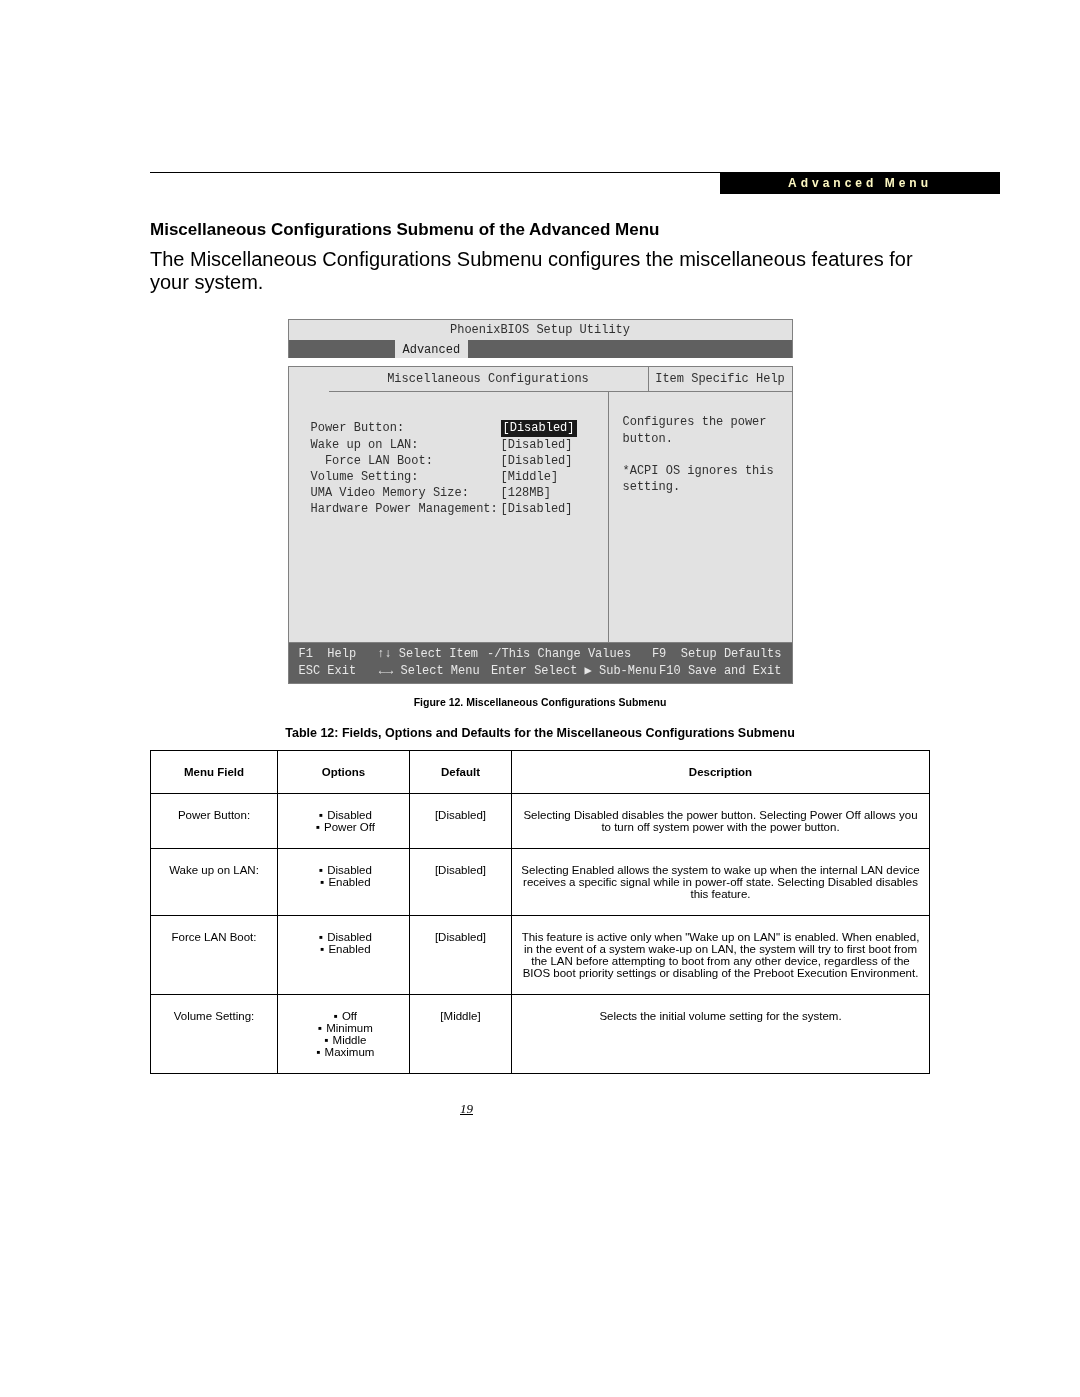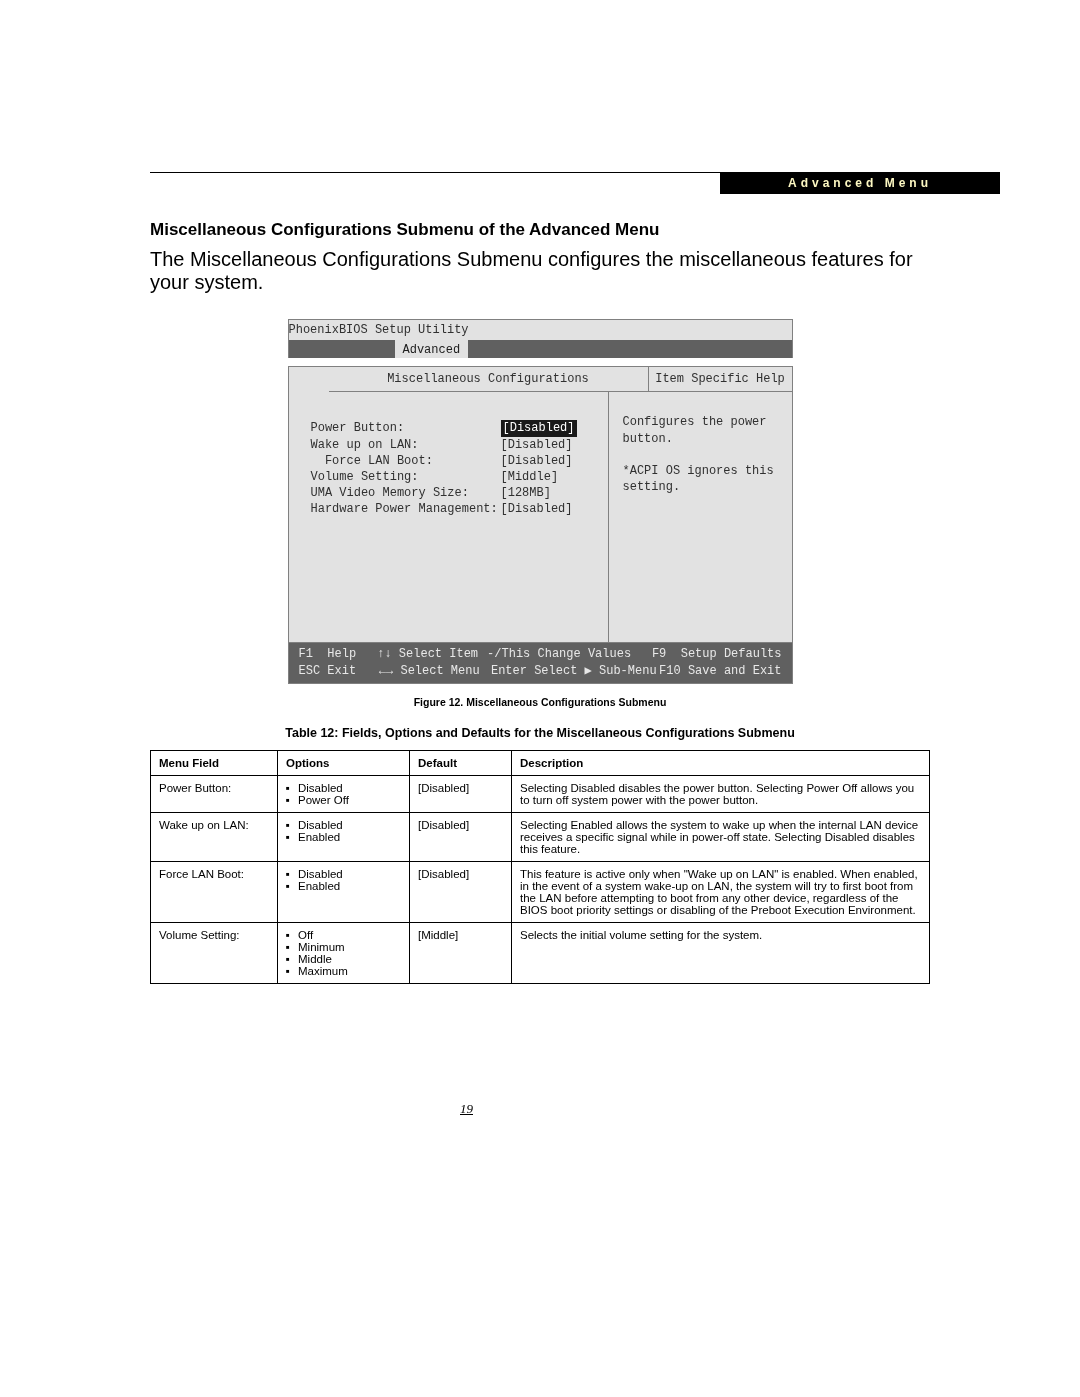--- a/index.html
+++ b/index.html
@@ -59,21 +59,21 @@
   .bios {
     font-family: "Courier New", Courier, monospace;
     font-size: 12px;
     line-height: 1.35;
     color: #303030;
   }
   .bios-outer {
     border: 0.5px solid #808080;
     border-bottom: none;
     background: #e2e2e2;
-    text-align: left;
+    text-align: center;
     padding: 2px 0;
   }
   .bios-tabs {
     border-left: 0.5px solid #808080;
     border-right: 0.5px solid #808080;
     background: #606060;
     color: #eee;
     height: 18px;
     padding-left: 26px;
   }
@@ -158,23 +158,23 @@
   }
   
   table.doc {
     width: 100%;
     border-collapse: collapse;
     font-family: Arial, Helvetica, sans-serif;
     font-size: 11.5px;
   }
   table.doc th, table.doc td {
     border: 1px solid #000;
-    padding: 6px 8px;
+    padding: 15px 8px;
     vertical-align: top;
-    text-align: left;
+    text-align: center;
   }
   table.doc th { font-weight: bold; }
   .col-field  { width: 110px; }
   .col-opts   { width: 115px; }
   .col-def    { width: 85px; }
   td.indent { padding-left: 20px; }
   ul.opts {
     list-style: none;
     margin: 0;
     padding: 0;

